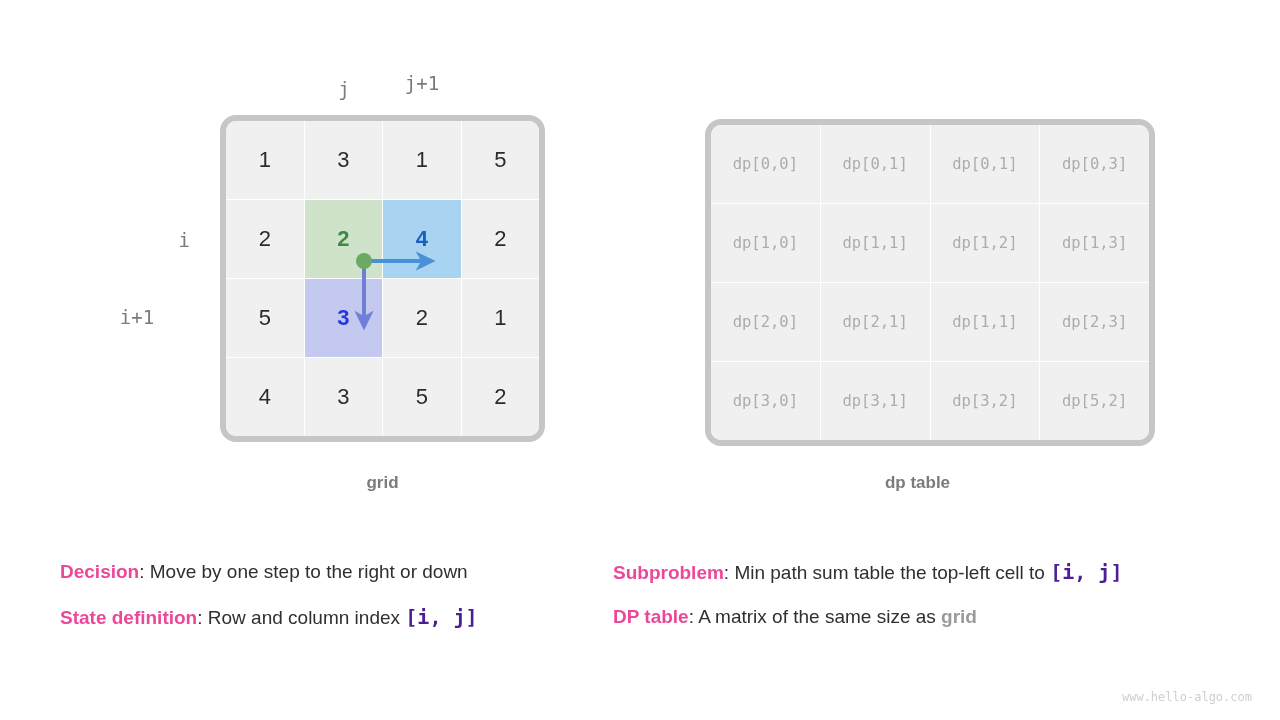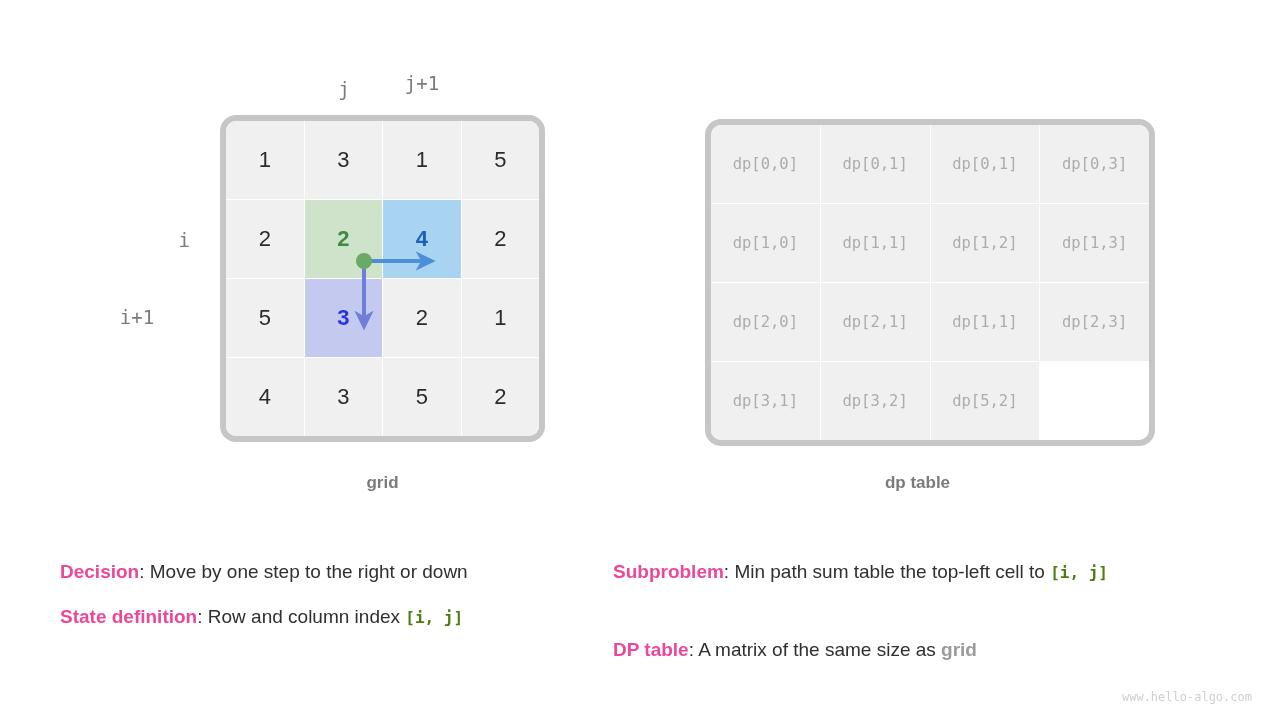--- a/index.html
+++ b/index.html
@@ -111,22 +111,22 @@
     position: absolute;
     font-family: "Liberation Sans", sans-serif;
     font-size: 19px;
     color: #2f2f2f;
     white-space: nowrap;
     line-height: 24px;
   }
   .desc b { font-weight: bold; color: #ec4899; }
   .mono-green {
     font-family: "DejaVu Sans Mono", "Liberation Mono", monospace;
-    color: #4d7c0f;
-    font-size: 16px;
+    color: #4c1d95;
+    font-size: 20px;
     font-weight: bold;
   }
   .mono-gray {
     font-family: "Liberation Sans", sans-serif;
     color: #9a9a9a;
     font-weight: bold;
   }
 
   
   #watermark {
@@ -196,37 +196,38 @@
   <div class="cell">dp[1,0]</div>
   <div class="cell">dp[1,1]</div>
   <div class="cell">dp[1,2]</div>
   <div class="cell">dp[1,3]</div>
 
   <div class="cell">dp[2,0]</div>
   <div class="cell">dp[2,1]</div>
   <div class="cell">dp[1,1]</div>
   <div class="cell">dp[2,3]</div>
 
+  <div class="cell">dp[3,0]</div>
   <div class="cell">dp[3,1]</div>
   <div class="cell">dp[3,2]</div>
   <div class="cell">dp[5,2]</div>
 </div>
 
 <div class="caption" style="left:220px; top:473px; width:325px;">grid</div>
 <div class="caption" style="left:705px; top:473px; width:425px;">dp table</div>
 
 <div class="desc" style="left:60px; top:560px;">
   <b>Decision</b><span>: </span><span>Move by one step to the right or down</span>
 </div>
 
 <div class="desc" style="left:60px; top:605px;">
   <b>State definition</b><span>: </span><span>Row and column index </span><span class="mono-green">[i, j]</span>
 </div>
 
 <div class="desc" style="left:613px; top:560px;">
   <b>Subproblem</b><span>: </span><span>Min path sum table the top-left cell to </span><span class="mono-green">[i, j]</span>
 </div>
 
-<div class="desc" style="left:613px; top:605px;margin-top:33px;">
+<div class="desc" style="left:613px; top:605px;">
   <b>DP table</b><span>: </span><span>A matrix of the same size as </span><span class="mono-gray">grid</span>
 </div>
 
 <div id="watermark">www.hello-algo.com</div>
 
 </body></html>

